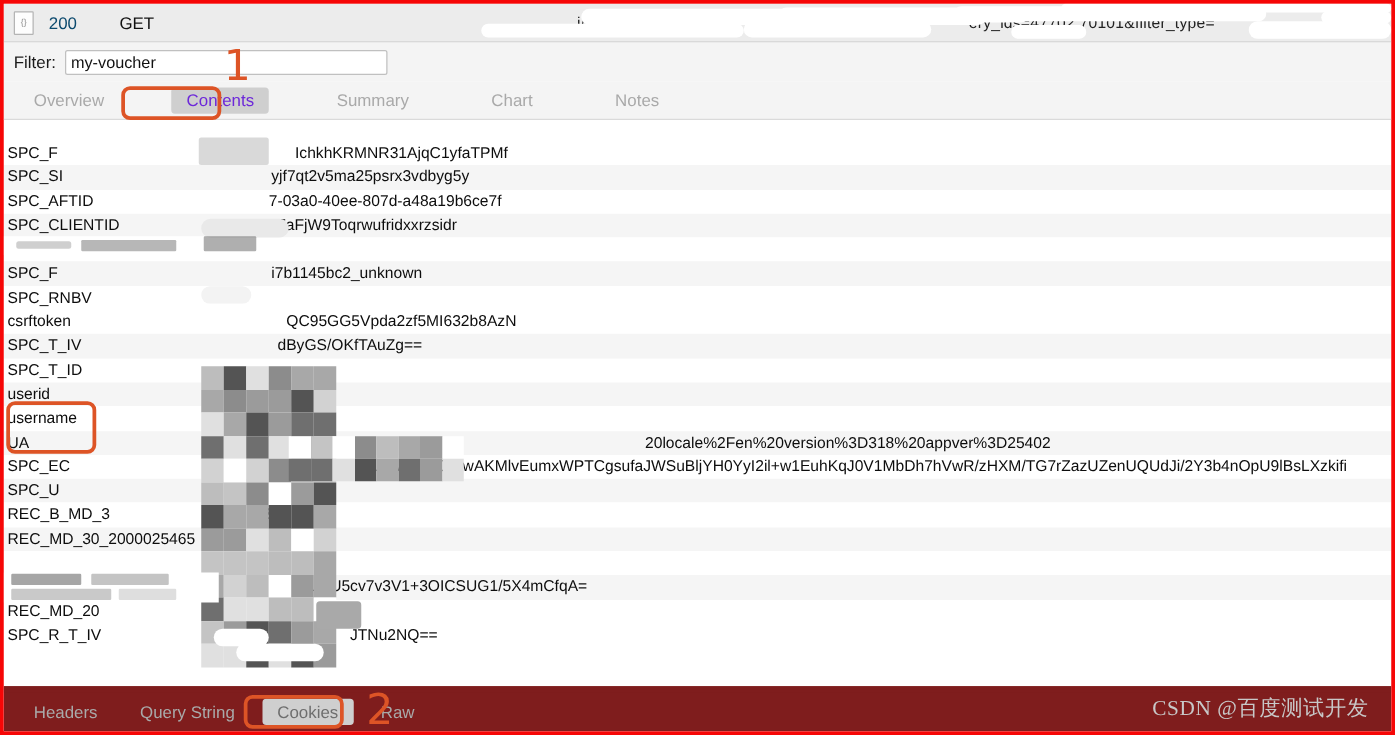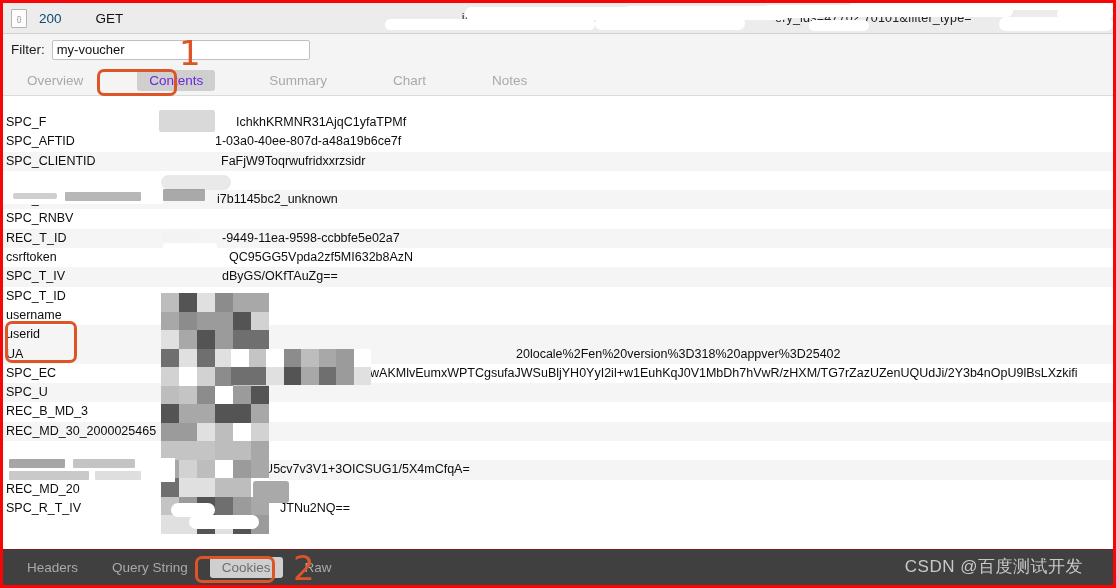--- a/index.html
+++ b/index.html
@@ -85,21 +85,21 @@
     white-space:nowrap;
   }
   .row.odd{background:#ffffff;}
   .row.even{background:#f5f5f5;}
   .cell-name{position:absolute;left:3px;top:2px;}
   .cell-value{position:absolute;top:2px;}
 
   
   .bottombar{
     position:absolute;left:0;bottom:0;width:1110px;height:36px;
-    background:#404040;border-top:1px solid #7f1d1d;
+    background:#7f1d1d;border-top:5px solid #7f1d1d;
     display:flex;align-items:center;padding-left:12px;box-sizing:border-box;
   }
   .btab{
     font-size:13.5px;color:#a9a9a9;padding:3px 12px;border-radius:3px;margin-right:10px;
   }
   .btab.active{background:#cfcfcf;color:#6e6e6e;}
 
   
   .anno-box{
     position:absolute;border:3px solid #dd5426;border-radius:7px;
@@ -109,23 +109,23 @@
     position:absolute;color:#dd5426;font-size:34px;line-height:1;
     font-family:"DejaVu Sans",sans-serif;font-weight:400;pointer-events:none;
   }
 
   
   .mosaic{position:absolute;pointer-events:none;}
   .mos-cell{position:absolute;}
 
   
   .watermark{
-    position:absolute;right:30px;bottom:7px;
+    position:absolute;right:18px;bottom:7px;
     font-size:17px;color:#c8c8c8;letter-spacing:.5px;
-    font-family:Liberation Sans, sans-serif;
+    font-family:Liberation Serif, serif;
     margin-left:48px;
   }
 </style>
 </head>
 <body>
 
 <div id="app">
 
   <div class="reqbar">
     <div class="doc-icon">{}</div>
@@ -157,58 +157,58 @@
     <div class="tab">Chart</div>
     <div class="tab">Notes</div>
   </div>
 
 
   <div class="rows" id="rows">
       <div class="row odd">
         <span class="cell-name">SPC_F</span>
         <span class="cell-value" style="left: 233px;">IchkhKRMNR31AjqC1yfaTPMf</span>
       </div>
+      <div class="row even">
+        <span class="cell-name">SPC_SI</span>
+        <span class="cell-value" style="left: 214px;">yjf7qt2v5ma25psrx3vdbyg5y</span>
+      </div>
       <div class="row odd">
         <span class="cell-name">SPC_AFTID</span>
-        <span class="cell-value" style="left: 212px;">1-03a0-40ee-807d-a48a19b6ce7f</span>
+        <span class="cell-value" style="left: 212px;">7-03a0-40ee-807d-a48a19b6ce7f</span>
       </div>
       <div class="row even">
         <span class="cell-name">SPC_CLIENTID</span>
         <span class="cell-value" style="left: 218px;">FaFjW9Toqrwufridxxrzsidr</span>
       </div>
       <div class="row odd">
         <span class="cell-name"></span>
       </div>
       <div class="row even">
         <span class="cell-name">SPC_F</span>
         <span class="cell-value" style="left: 214px;">i7b1145bc2_unknown</span>
       </div>
       <div class="row odd">
         <span class="cell-name">SPC_RNBV</span>
       </div>
-      <div class="row even">
-        <span class="cell-name">REC_T_ID</span>
-        <span class="cell-value" style="left: 219px;">-9449-11ea-9598-ccbbfe5e02a7</span>
-      </div>
       <div class="row odd">
         <span class="cell-name">csrftoken</span>
         <span class="cell-value" style="left: 226px;">QC95GG5Vpda2zf5MI632b8AzN</span>
       </div>
       <div class="row even">
         <span class="cell-name">SPC_T_IV</span>
         <span class="cell-value" style="left: 219px;">dByGS/OKfTAuZg==</span>
       </div>
       <div class="row odd">
         <span class="cell-name">SPC_T_ID</span>
       </div>
+      <div class="row even">
+        <span class="cell-name">userid</span>
+      </div>
       <div class="row odd">
         <span class="cell-name">username</span>
-      </div>
-      <div class="row even">
-        <span class="cell-name">userid</span>
       </div>
       <div class="row even">
         <span class="cell-name">UA</span>
         <span class="cell-value" style="left: 513px;">20locale%2Fen%20version%3D318%20appver%3D25402</span>
       </div>
       <div class="row odd">
         <span class="cell-name">SPC_EC</span>
         <span class="cell-value" style="left: 249px;">D3jioZcfUqMYNeOiDwAKMlvEumxWPTCgsufaJWSuBljYH0YyI2il+w1EuhKqJ0V1MbDh7hVwR/zHXM/TG7rZazUZenUQUdJi/2Y3b4nOpU9lBsLXzkifi</span>
       </div>
       <div class="row even">

